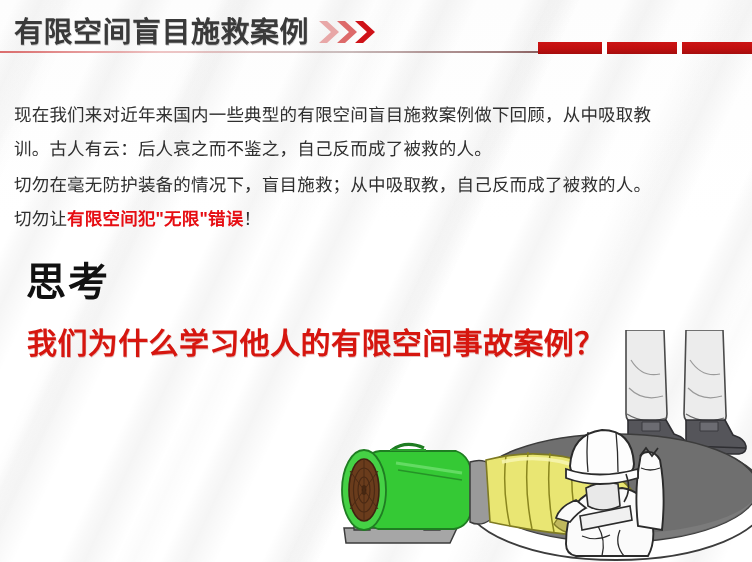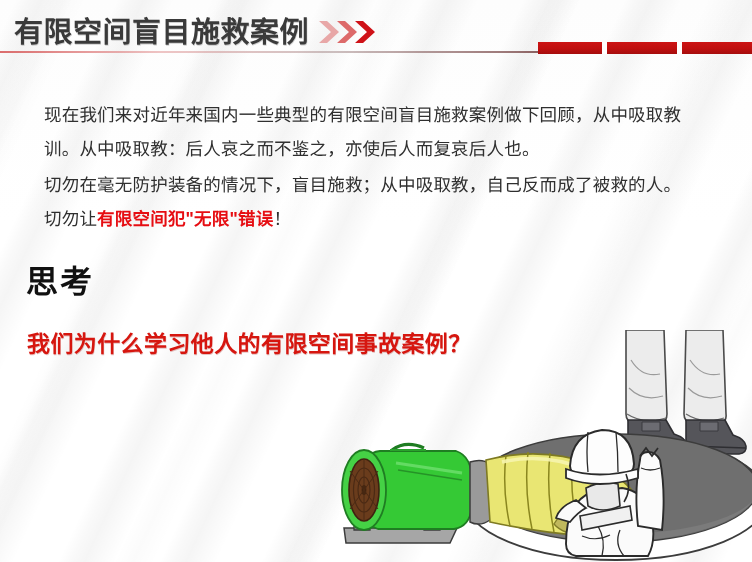--- a/index.html
+++ b/index.html
@@ -100,21 +100,21 @@
     height: 12px;
     background: #ffffff;
   }
   .bar.b1 { width: 64px; }
   .bar.b2 { width: 70px; }
   .bar.b3 { width: 70px; }
 
   
   .body-copy {
     position: absolute;
-    left: 44px;
+    left: 14px;
     top: 98px;
     width: 700px;
   }
   .para-line {
     font-size: 17.5px;
     line-height: 34px;
     color: #2f2f2f;
     white-space: nowrap;
     letter-spacing: 0.2px;
   }
@@ -122,36 +122,36 @@
   .red-inline {
     color: #e60d12;
     font-weight: bold;
   }
 
   
   .think-heading {
     position: absolute;
     left: 26px;
     top: 258px;
-    font-size: 32px;
+    font-size: 40px;
     font-weight: bold;
     color: #111111;
     letter-spacing: 2px;
     line-height: 48px;
   }
 
   
   .questions {
     position: absolute;
     left: 27px;
     top: 322px;
     width: 620px;
   }
   .q-line {
-    font-size: 23px;
+    font-size: 30px;
     line-height: 44px;
     font-weight: bold;
     color: #d6160f;
     white-space: nowrap;
     letter-spacing: 0.4px;
     text-shadow: 0.5px 0.5px 0 rgba(160,20,15,0.25);
   }
 
   
   .illustration {
@@ -190,21 +190,21 @@
       <div class="bar b2"></div>
       <div class="gap"></div>
       <div class="bar b3"></div>
     </div>
   </div>
 
   <div class="body-copy">
 
     <div class="para-line">现在我们来对近年来国内一些典型的有限空间盲目施救案例做下回顾，从中吸取教</div>
 
-    <div class="para-line">训。从中吸取教：后人哀之而不鉴之，亦使后人而复哀后人也。</div>
+    <div class="para-line">训。古人有云：后人哀之而不鉴之，自己反而成了被救的人。</div>
 
     <div class="para-gap"></div>
 
     <div class="para-line">切勿在毫无防护装备的情况下，盲目施救；从中吸取教，自己反而成了被救的人。</div>
 
     <div class="para-line"><span>切勿让</span><span class="red-inline">有限空间犯"无限"错误</span><span>！</span></div>
   </div>
 
   <div class="think-heading">思考</div>
 

